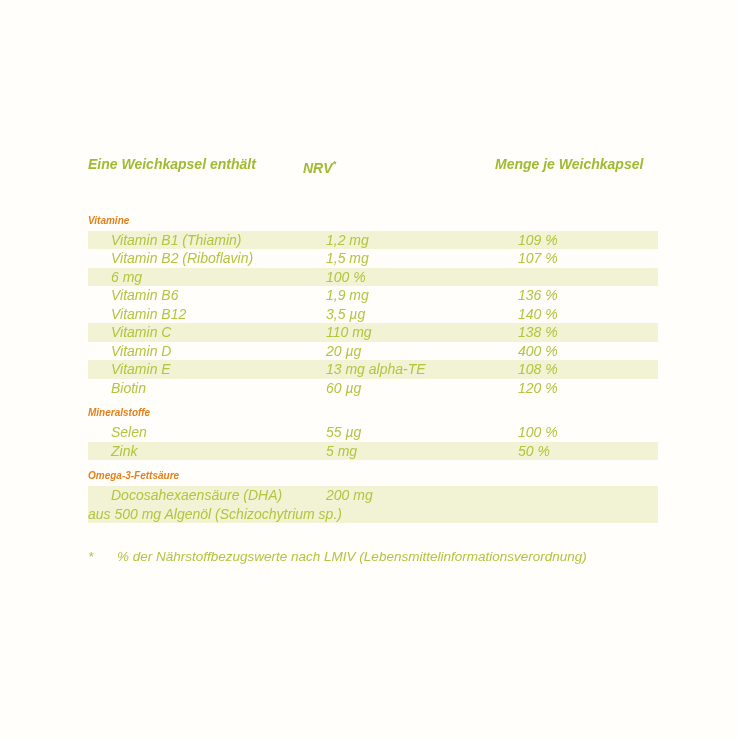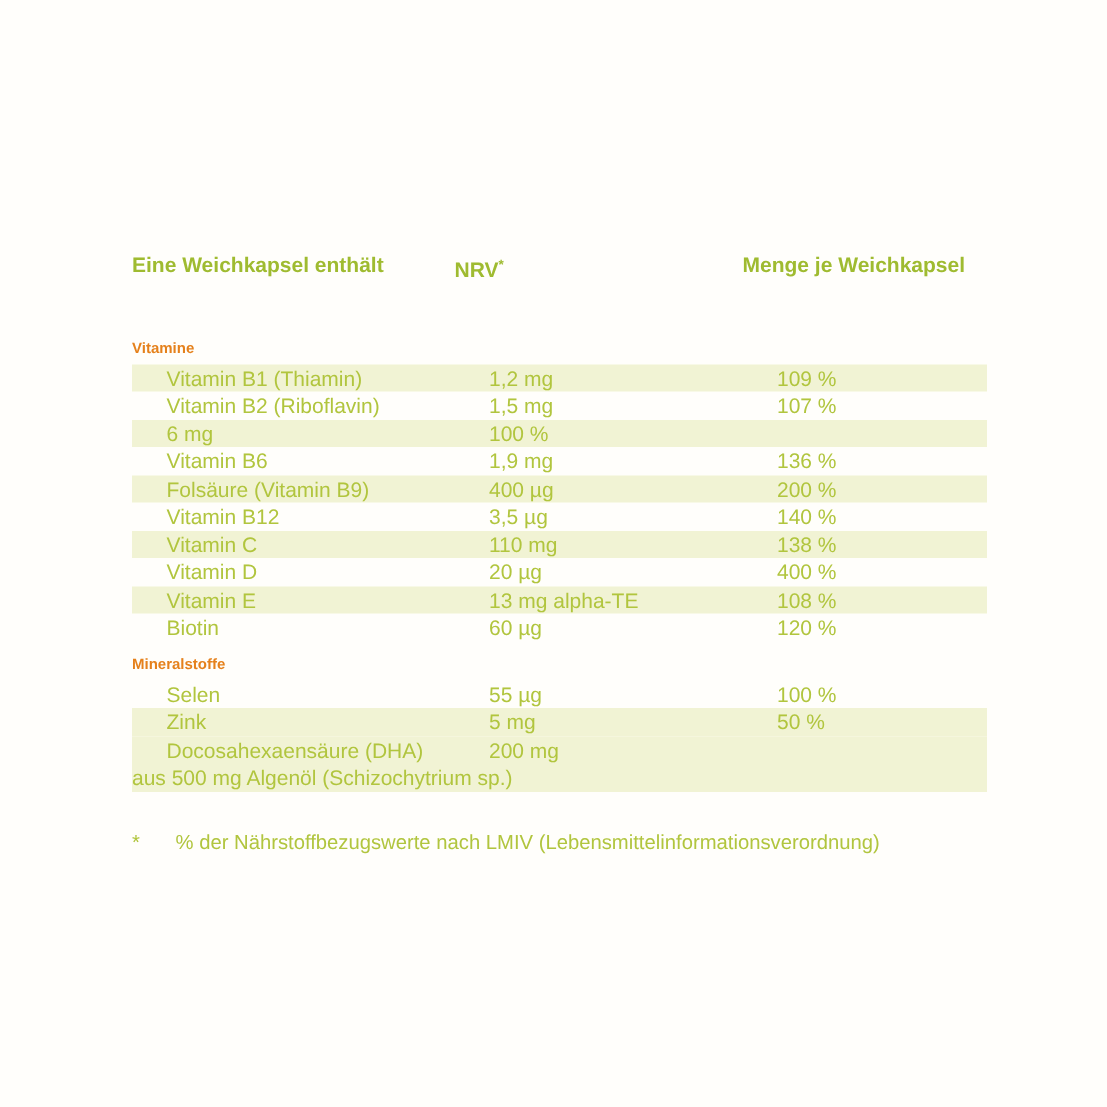--- a/index.html
+++ b/index.html
@@ -13,22 +13,23 @@
   html,body{width:738px;height:738px;}
   body{
     background:var(--page-bg);
     font-family:"Liberation Sans","DejaVu Sans",sans-serif;
     position:relative;
     overflow:hidden;
   }
   .label-wrap{
     position:absolute;
     left:88px;
-    top:168px;
+    top:156px;
     width:570px;
+    font-style:italic;
   }
   .header-row{
     display:grid;
     grid-template-columns:215px 192px 1fr;
     font-size:14px;
     font-weight:bold;
     color:var(--green-header);
     line-height:17px;
     margin-bottom:36px;
   }
@@ -104,26 +105,20 @@
 
   </div>
 
   <div class="row">
     <span class="cell">Vitamin B6</span>
     <span class="cell">1,9 mg</span>
     <span class="cell">136 %</span>
 
   </div>
 
-  <div class="row hl">
-    <span class="cell">Folsäure (Vitamin B9)</span>
-    <span class="cell">400 µg</span>
-    <span class="cell">200 %</span>
-
-  </div>
 
   <div class="row">
     <span class="cell">Vitamin B12</span>
     <span class="cell">3,5 µg</span>
     <span class="cell">140 %</span>
 
   </div>
 
   <div class="row hl">
     <span class="cell">Vitamin C</span>
@@ -169,20 +164,21 @@
   <div class="row hl">
     <span class="cell">Zink</span>
     <span class="cell">5 mg</span>
     <span class="cell">50 %</span>
 
   </div>
 </div>
   </div>
 
   <div class="section">
+    <div class="section-title">Omega-3-Fettsäure</div>
     <div class="rows">
   <div class="row hl">
     <span class="cell">Docosahexaensäure (DHA)</span>
     <span class="cell">200 mg</span>
     <span class="cell"></span>
     <span class="subline">aus 500 mg Algenöl (Schizochytrium sp.)</span>
   </div>
 </div>
   </div>
 </div>

